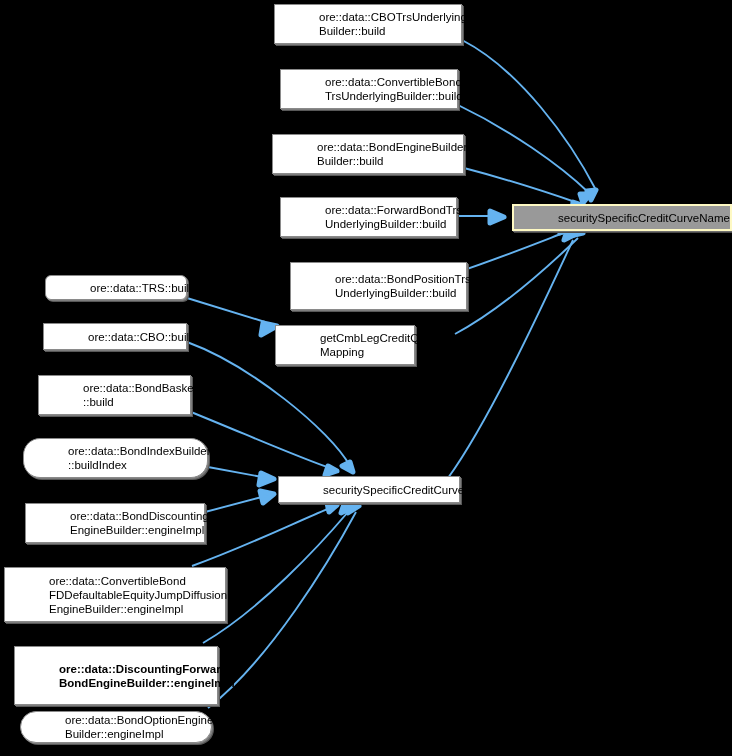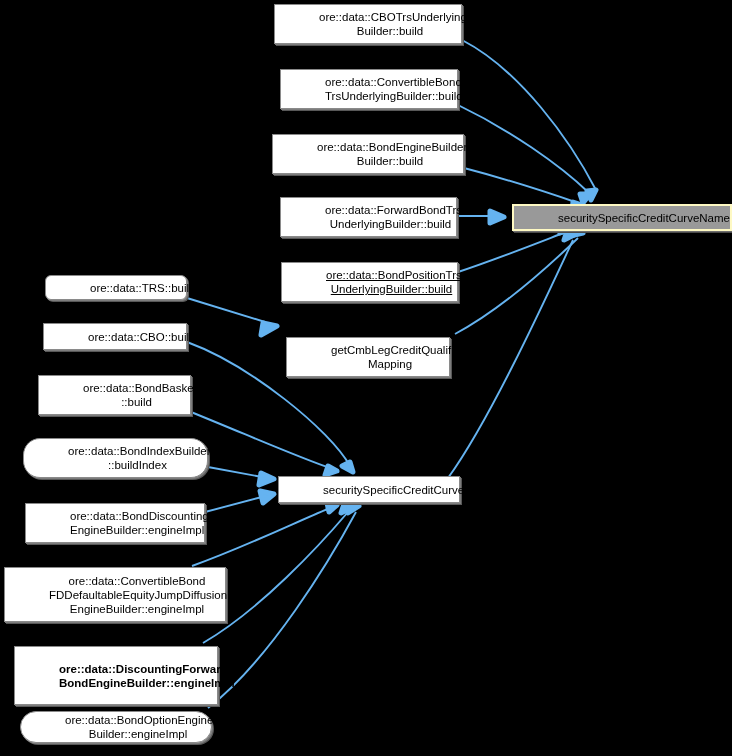--- a/index.html
+++ b/index.html
@@ -22,21 +22,20 @@
     width: 732px;
     height: 756px;
     pointer-events: none;
   }
   .node {
     position: absolute;
     box-sizing: border-box;
     display: flex;
     align-items: center;
     justify-content: center;
-    text-align: center;
     background: #ffffff;
     border: 1px solid #8a8a8a;
     box-shadow: 1px 1px 0 0 #7d7d7d, 2px 2px 0 0 #585858;
     color: #000000;
     font-size: 11.5px;
     line-height: 14px;
     letter-spacing: 0px;
     white-space: pre-line;
     z-index: 5;
     padding-left: 44px;
@@ -119,23 +118,23 @@
     </svg>
   <div id="node-layer">
       <div class="node" style="left: 274px; top: 4px; width: 188px; height: 40px;"><span>ore::data::CBOTrsUnderlying
 Builder::build</span></div>
       <div class="node" style="left: 280px; top: 69px; width: 178px; height: 40px;"><span>ore::data::ConvertibleBond
 TrsUnderlyingBuilder::build</span></div>
       <div class="node" style="left: 272px; top: 134px; width: 192px; height: 40px;"><span>ore::data::BondEngineBuilder
 Builder::build</span></div>
       <div class="node" style="left: 280px; top: 197px; width: 177px; height: 40px;"><span>ore::data::ForwardBondTrs
 UnderlyingBuilder::build</span></div>
-      <div class="node" style="left: 281px; top: 262px; width: 177px; height: 40px; text-decoration: underline;"><span>ore::data::BondPositionTrs
+      <div class="node" style="left: 290px; top: 262px; width: 177px; height: 48px;"><span>ore::data::BondPositionTrs
 UnderlyingBuilder::build</span></div>
-      <div class="node" style="left: 286px; top: 325px; width: 164px; height: 40px; margin-top: 12px;"><span>getCmbLegCreditQualifier
+      <div class="node" style="left: 275px; top: 325px; width: 140px; height: 40px;"><span>getCmbLegCreditQualifier
 Mapping</span></div>
       <div class="node highlight" style="left: 512px; top: 204px; width: 220px; height: 27px;"><span>securitySpecificCreditCurveName</span></div>
       <div class="node" style="left: 45px; top: 275px; width: 142px; height: 25px; border-radius: 6px;"><span>ore::data::TRS::build</span></div>
       <div class="node" style="left: 43px; top: 323px; width: 144px; height: 27px;"><span>ore::data::CBO::build</span></div>
       <div class="node" style="left: 38px; top: 375px; width: 153px; height: 40px;"><span>ore::data::BondBasket
 ::build</span></div>
       <div class="node" style="left: 23px; top: 438px; width: 185px; height: 40px; border-radius: 17px;"><span>ore::data::BondIndexBuilder
 ::buildIndex</span></div>
       <div class="node" style="left: 25px; top: 503px; width: 180px; height: 40px;"><span>ore::data::BondDiscounting
 EngineBuilder::engineImpl</span></div>

